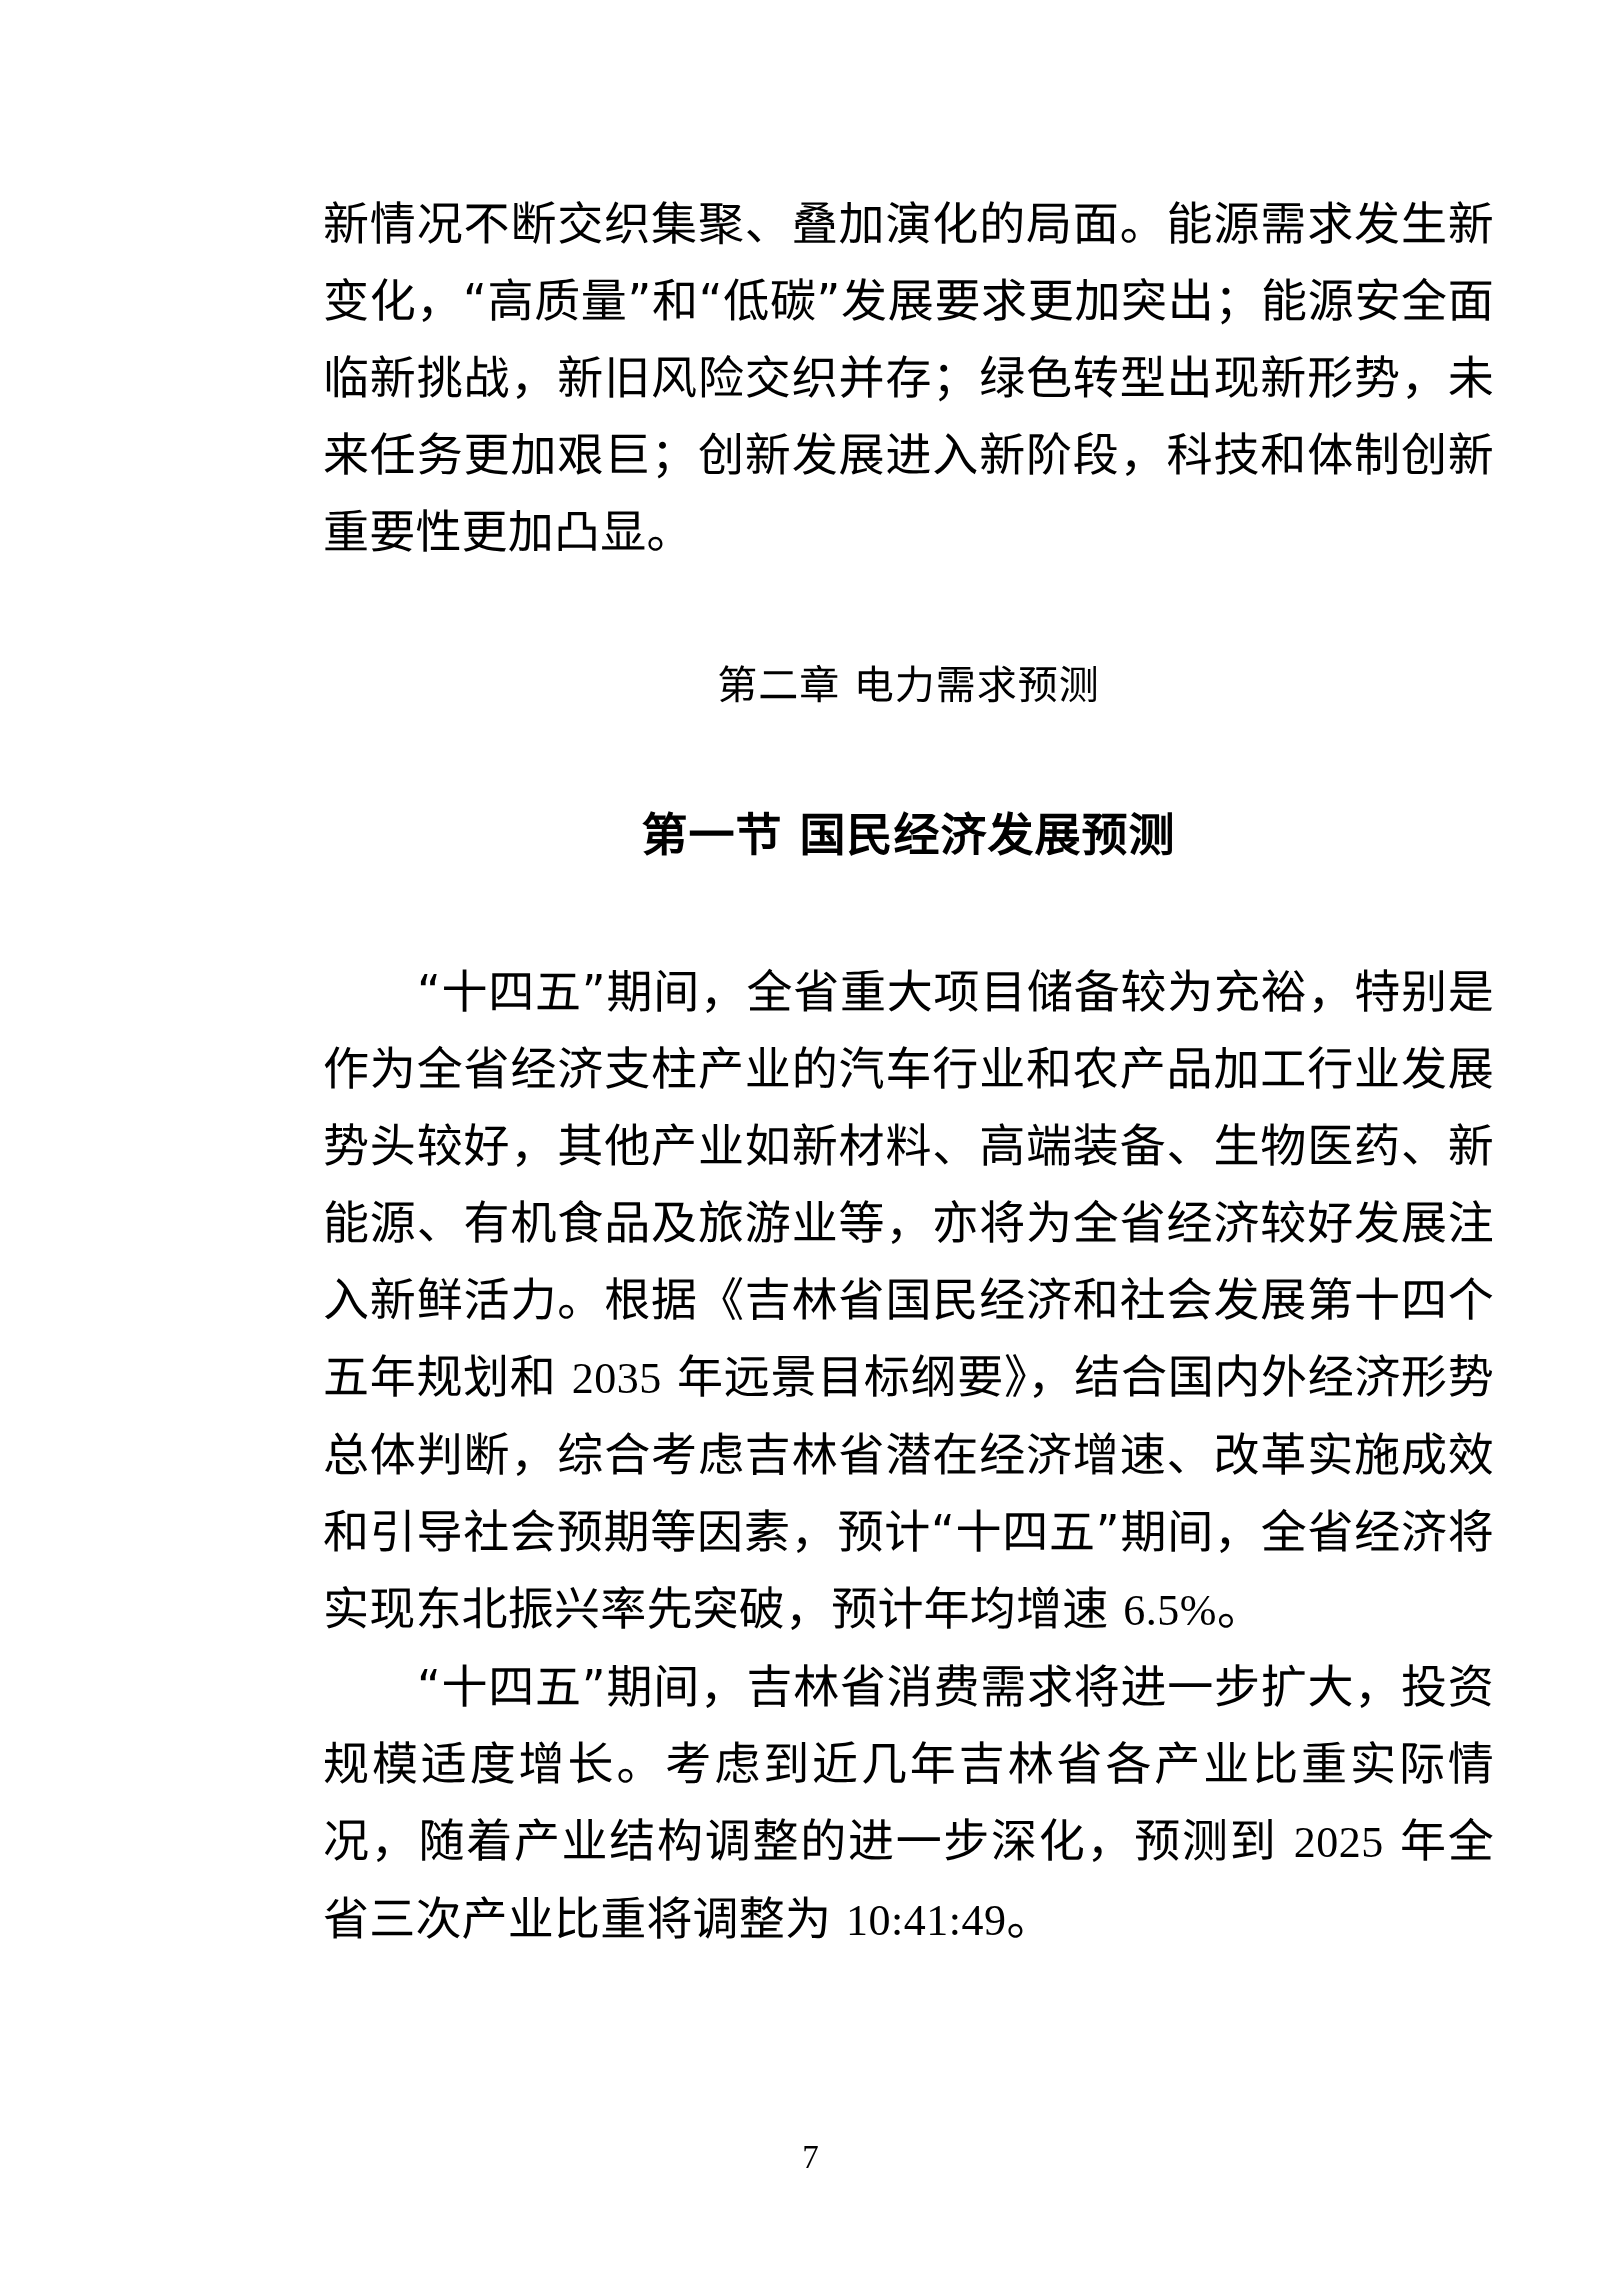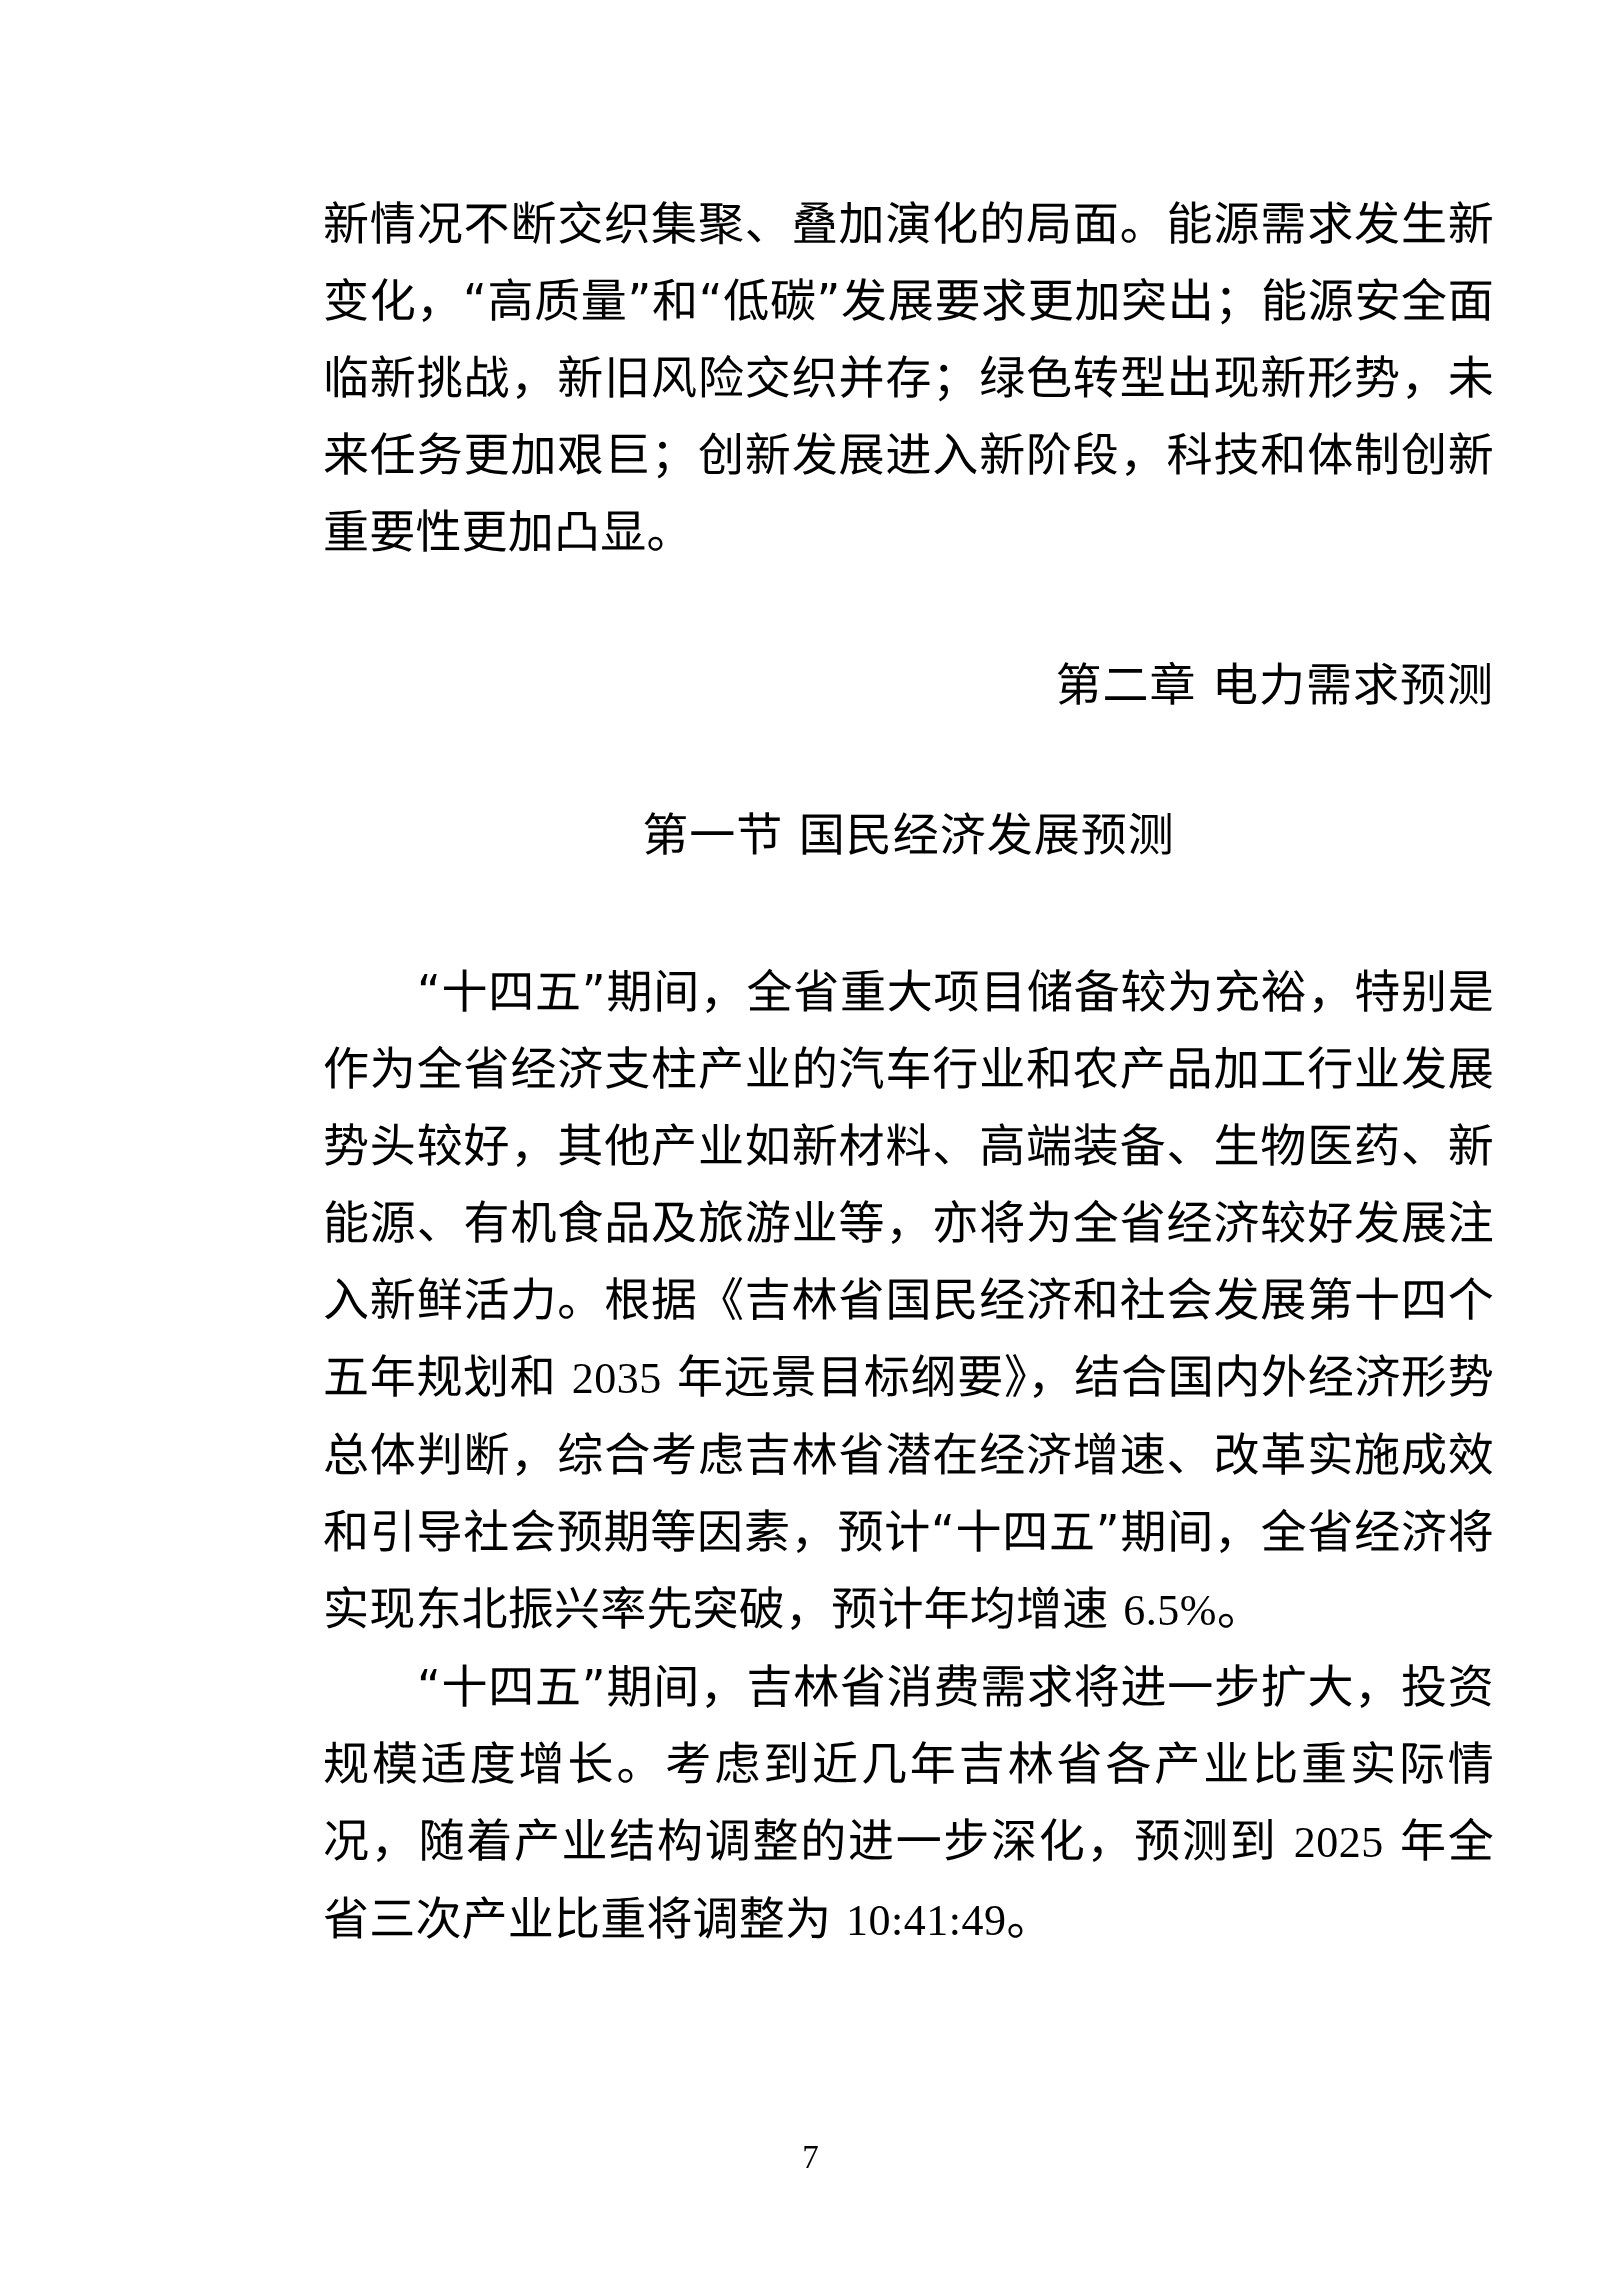--- a/index.html
+++ b/index.html
@@ -46,32 +46,33 @@
 
   
   .lat {
     font-family: Liberation Serif, serif;
     font-size: 44px;
     letter-spacing: 0.5px;
   }
 
   
   .chapter-heading {
-    font-size: 46px;
+    font-size: 40px;
     line-height: 77px;
-    text-align: right;
+    text-align: center;
     margin: 0;
     letter-spacing: 1px;
   }
   .section-heading {
     font-size: 46px;
     line-height: 77px;
     text-align: center;
     margin: 0;
     letter-spacing: 1px;
+    font-weight: bold;
   }
   .gap-md { height: 73px; }
   .gap-lg { height: 76px; }
   .gap-xl { height: 80px; }
 
   
   .page-number {
     position: absolute;
     left: 0;
     right: 0;

